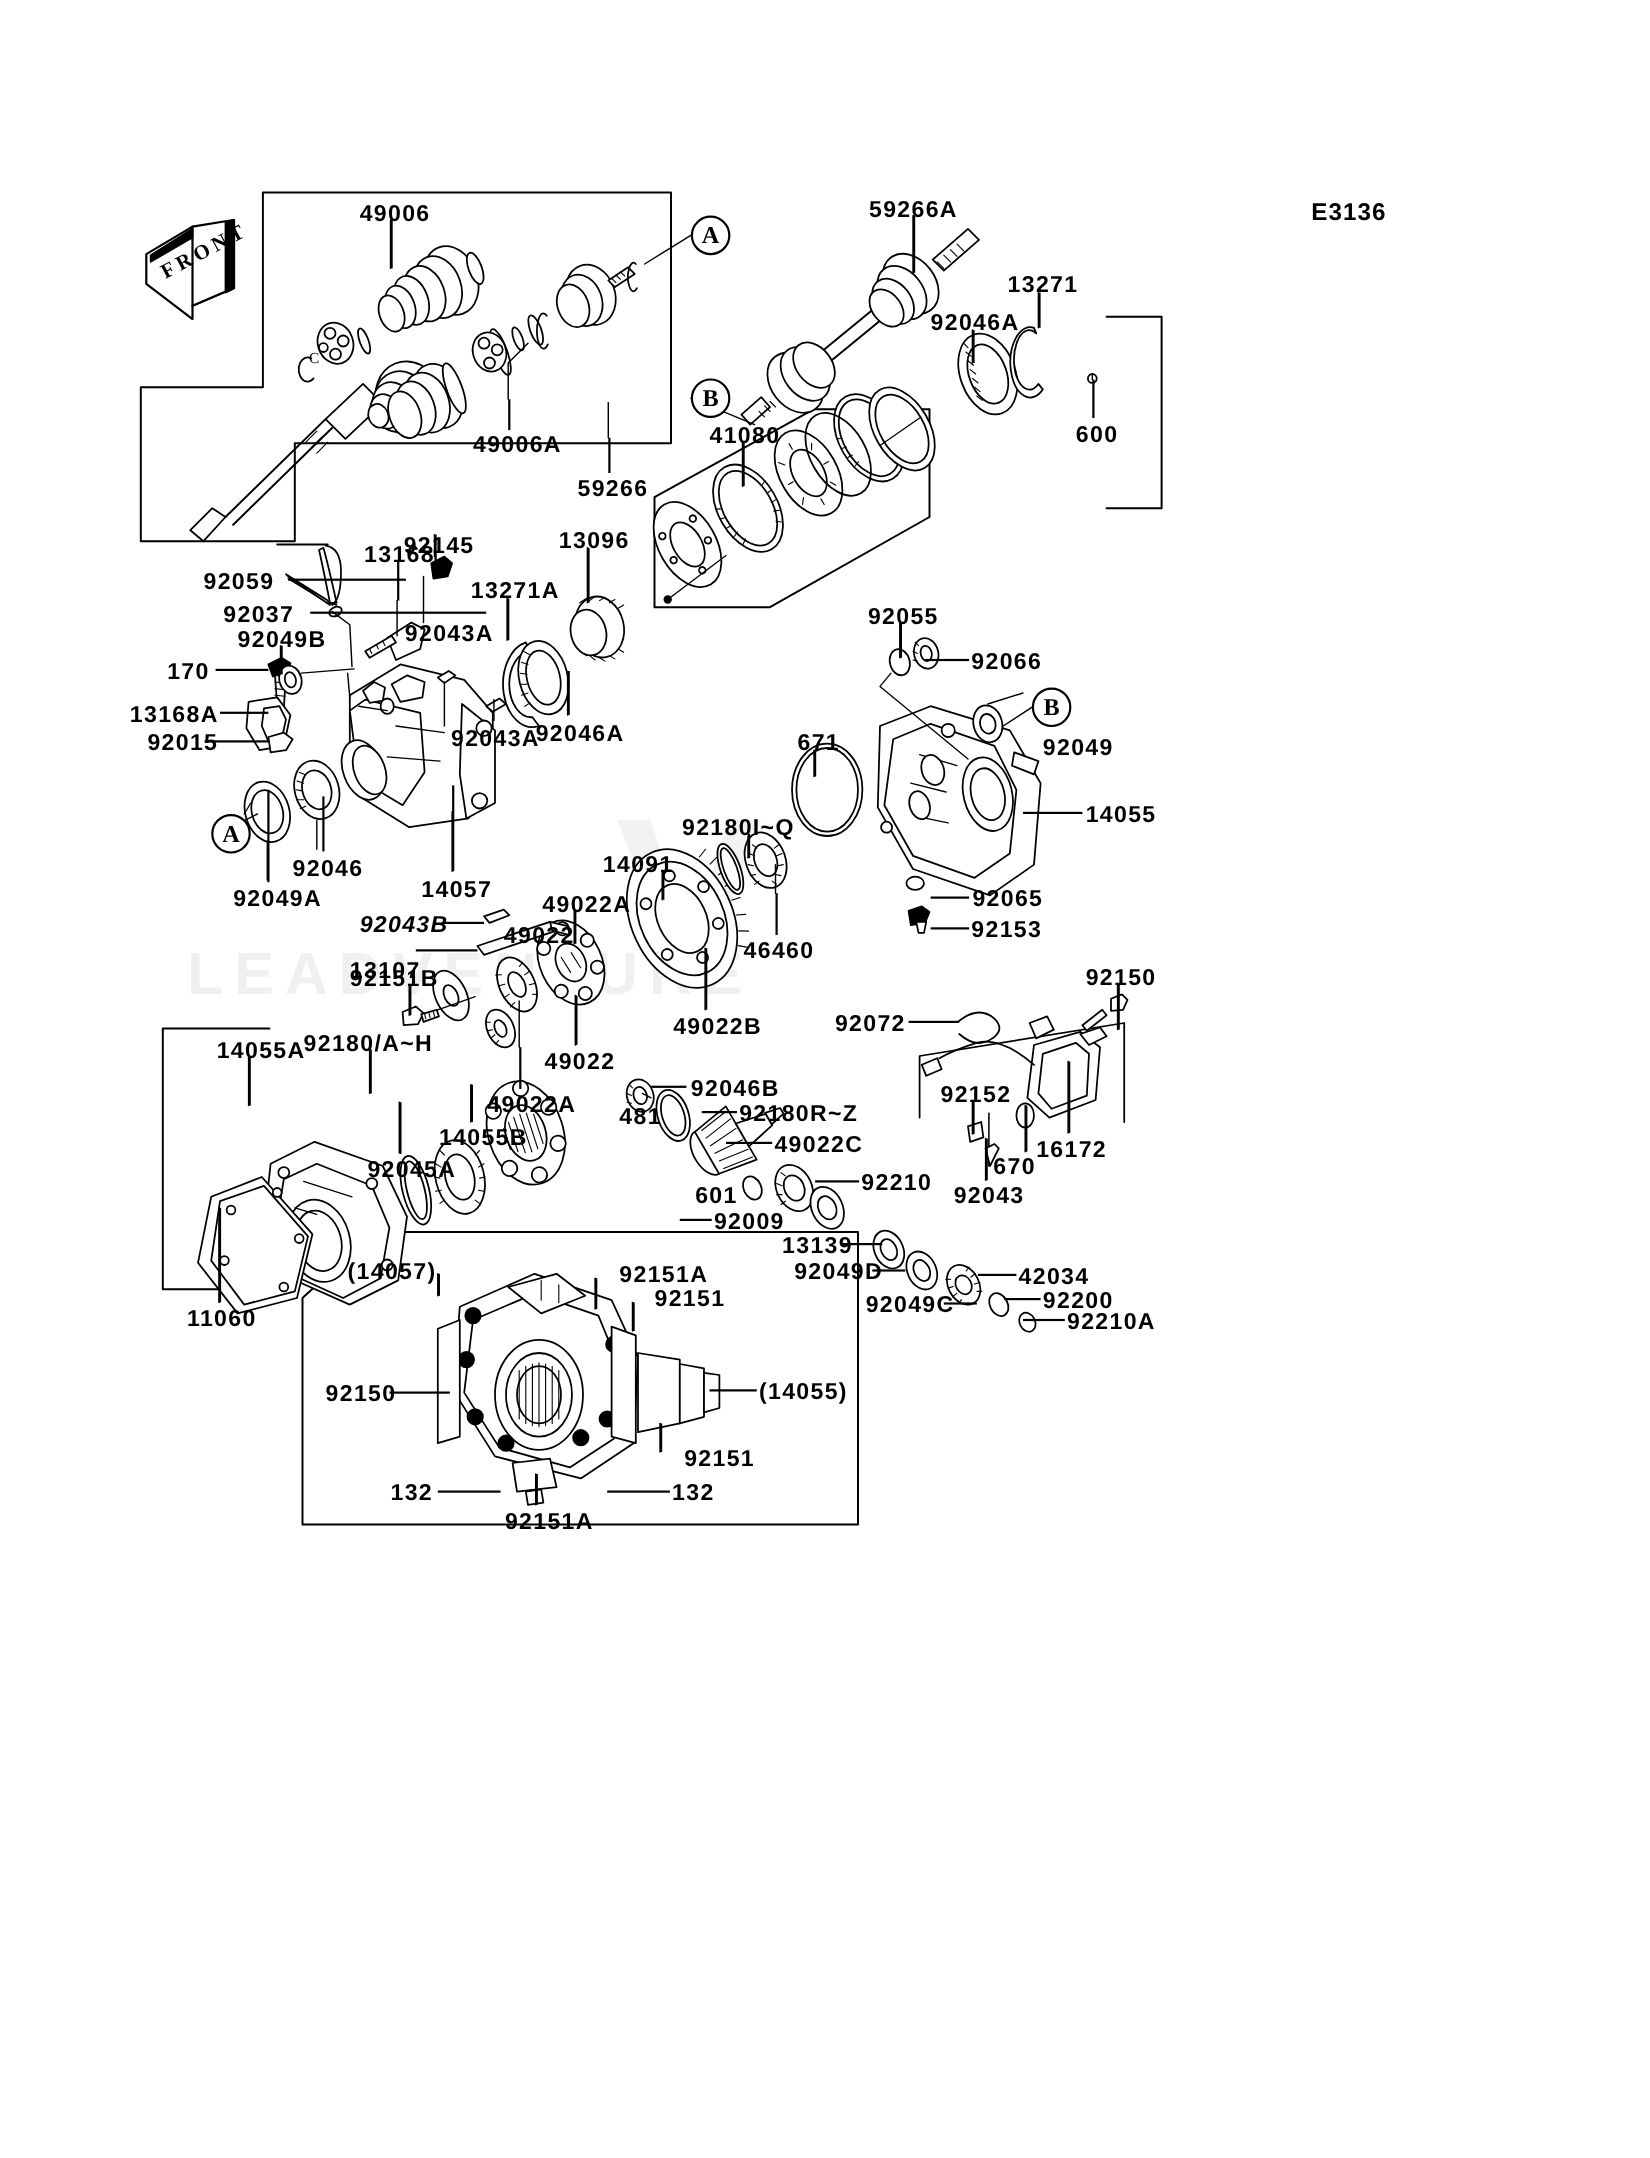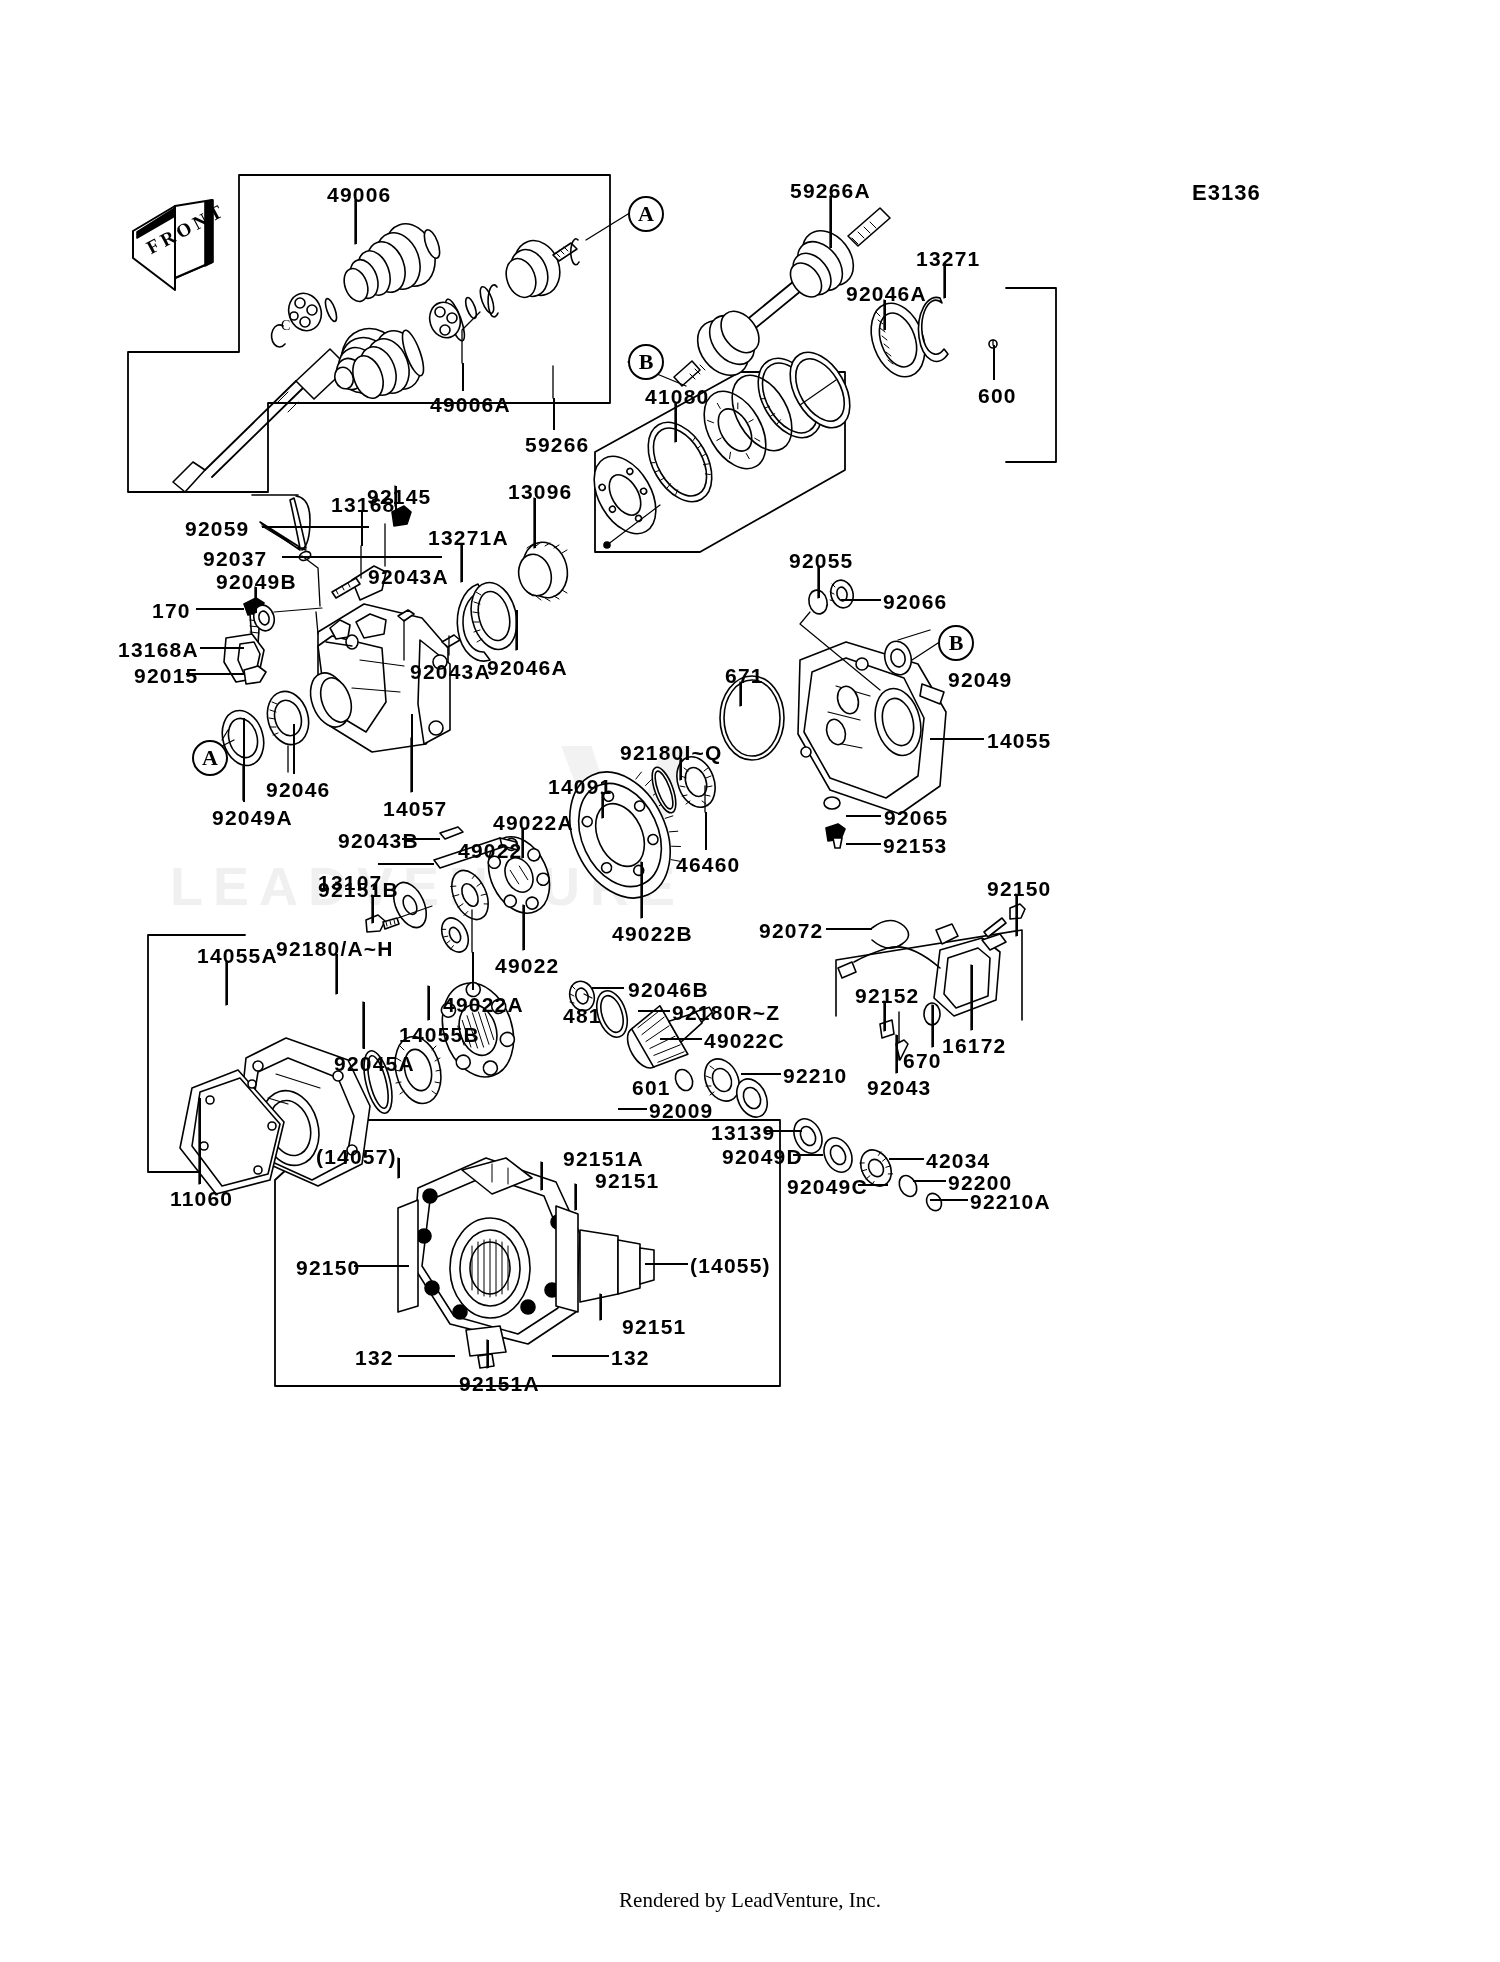--- a/index.html
+++ b/index.html
@@ -633,21 +633,20 @@
         <path d="M938,643 L912,660"></path>
       </g>
     </g>
   </svg>
 
   <div style="position:absolute;left:143px;top:218px;transform:rotate(-28deg);
               font-family:'Liberation Serif',serif;font-weight:bold;font-size:19px;letter-spacing:4px;color:#000;">FRONT</div>
 
   <div class="esheet" style="left:1192px;top:180px;">E3136</div>
 
-  <div class="footer">Rendered by LeadVenture, Inc.</div>
 
   <div id="labels-layer">
       <div class="lbl" style="left: 327px; top: 184px;">49006</div>
       <div class="lbl" style="left: 430px; top: 394px;">49006A</div>
       <div class="lbl" style="left: 525px; top: 434px;">59266</div>
       <div class="lbl" style="left: 790px; top: 180px;">59266A</div>
       <div class="lbl" style="left: 916px; top: 248px;">13271</div>
       <div class="lbl" style="left: 846px; top: 283px;">92046A</div>
       <div class="lbl" style="left: 978px; top: 385px;">600</div>
       <div class="lbl" style="left: 645px; top: 386px;">41080</div>
@@ -671,21 +670,21 @@
       <div class="lbl" style="left: 987px; top: 730px;">14055</div>
       <div class="lbl" style="left: 620px; top: 742px;">92180I~Q</div>
       <div class="lbl" style="left: 266px; top: 779px;">92046</div>
       <div class="lbl" style="left: 383px; top: 798px;">14057</div>
       <div class="lbl" style="left: 548px; top: 776px;">14091</div>
       <div class="lbl" style="left: 212px; top: 807px;">92049A</div>
       <div class="lbl" style="left: 884px; top: 807px;">92065</div>
       <div class="lbl" style="left: 493px; top: 812px;">49022A</div>
       <div class="lbl" style="left: 676px; top: 854px;">46460</div>
       <div class="lbl" style="left: 883px; top: 835px;">92153</div>
-      <div class="lbl" style="left: 338px; top: 830px;">92043B</div>
+      <div class="lbl" style="left: 327px; top: 830px; font-style: italic;">92043B</div>
       <div class="lbl" style="left: 458px; top: 840px;">49022</div>
       <div class="lbl" style="left: 318px; top: 855px; margin-top: 17px;">13107</div>
       <div class="lbl" style="left: 318px; top: 879px;">92151B</div>
       <div class="lbl" style="left: 987px; top: 878px;">92150</div>
       <div class="lbl" style="left: 612px; top: 923px;">49022B</div>
       <div class="lbl" style="left: 759px; top: 920px;">92072</div>
       <div class="lbl" style="left: 495px; top: 955px;">49022</div>
       <div class="lbl" style="left: 197px; top: 945px;">14055A</div>
       <div class="lbl" style="left: 276px; top: 938px;">92180/A~H</div>
       <div class="lbl" style="left: 855px; top: 985px;">92152</div>

